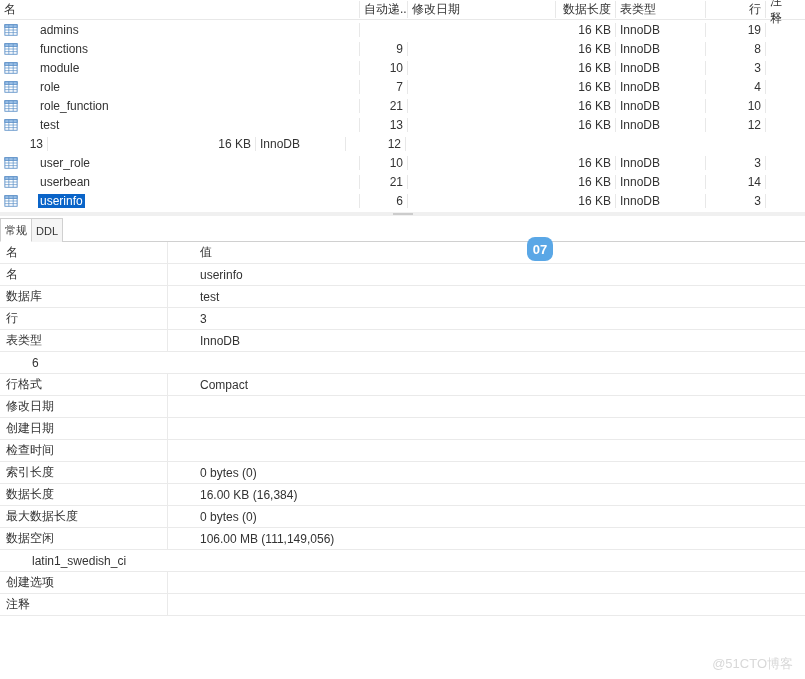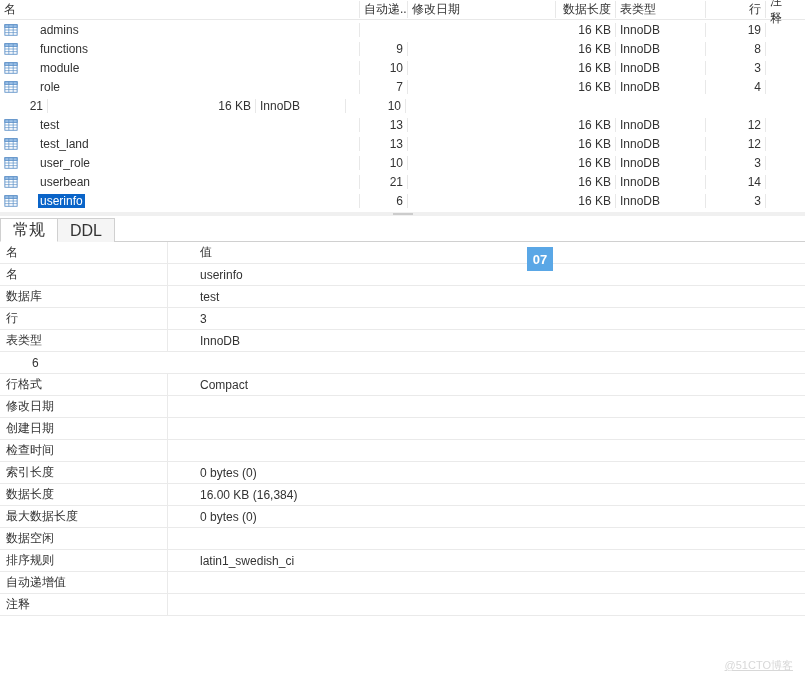--- a/index.html
+++ b/index.html
@@ -24,35 +24,35 @@
 
 .table-icon { width: 14px; height: 14px; display: inline-flex; flex-shrink: 0; }
 .table-icon svg { width: 14px; height: 14px; }
 
 
 .splitter { height: 4px; background: #f0f0f0; position: relative; margin-top: 2px; }
 .splitter::after { content: ""; position: absolute; left: 50%; top: 1px; width: 20px; height: 2px; background: #ccc; transform: translateX(-10px); }
 
 
 .tabs { display: flex; border-bottom: 1px solid #d0d0d0; height: 24px; background: #fff; margin-top: 2px; }
-.tab { padding: 0 12px; height: 24px; display: flex; align-items: center; font-size: 16px; border: 1px solid #d0d0d0; border-bottom: none; margin-right: -1px; background: #f5f5f5; position: relative; top: 0; cursor: pointer; }
+.tab { padding: 0 4px; height: 24px; display: flex; align-items: center; font-size: 11px; border: 1px solid #d0d0d0; border-bottom: none; margin-right: -1px; background: #f5f5f5; position: relative; top: 0; cursor: pointer; }
 .tab.active { background: #fff; border-bottom: 1px solid #fff; z-index: 1; }
 
 
 .props { width: 805px; }
 .prop-row { display: flex; height: 22px; align-items: center; border-bottom: 1px solid #eaeaea; }
 .prop-key { width: 168px; padding-left: 6px; font-size: 12px; border-right: 1px solid #eaeaea; height: 100%; display: flex; align-items: center; }
 .prop-val { flex: 1; padding-left: 32px; font-size: 12px; }
 .prop-header { font-weight: normal; }
 
 
-.badge { position: absolute; top: 247px; left: 527px; width: 26px; height: 24px; background: #5aa7e6; border-radius: 0; display: flex; align-items: center; justify-content: center; color: #fff; font-size: 13px; font-weight: bold; }
-
-
-.watermark { position: absolute; right: 12px; bottom: 6px; color: #d8d8d8; font-size: 11px; text-decoration: underline; }
+.badge { position: absolute; top: 237px; left: 527px; width: 26px; height: 24px; background: #5aa7e6; border-radius: 8px; display: flex; align-items: center; justify-content: center; color: #fff; font-size: 13px; font-weight: bold; }
+
+
+.watermark { position: absolute; right: 12px; bottom: 6px; color: #d8d8d8; font-size: 13px; }
 
 .name-text { padding: 0 2px; }
 </style>
 </head>
 <body>
 
 <div class="table-list">
   <div class="table-header">
     <div class="col col-name">名</div>
     <div class="col col-auto">自动递...</div>
@@ -141,20 +141,33 @@
       <span class="name-text">role</span>
     </div>
     <div class="col col-auto" style="text-align:right">7</div>
     <div class="col col-modify"></div>
     <div class="col col-length">16 KB</div>
     <div class="col col-type">InnoDB</div>
     <div class="col col-rows">4</div>
     <div class="col col-comment"></div>
   </div>
       <div class="table-row">
+    <div class="col col-name">
+      <span class="table-icon">
+            <svg viewBox="0 0 16 16">
+              <rect x="1" y="2" width="14" height="12" fill="#fff" stroke="#5a8fc7" stroke-width="1"></rect>
+              <rect x="1" y="2" width="14" height="3" fill="#9fc3e8" stroke="#5a8fc7" stroke-width="1"></rect>
+              <line x1="5.5" y1="2" x2="5.5" y2="14" stroke="#5a8fc7" stroke-width="0.8"></line>
+              <line x1="10.5" y1="2" x2="10.5" y2="14" stroke="#5a8fc7" stroke-width="0.8"></line>
+              <line x1="1" y1="8" x2="15" y2="8" stroke="#5a8fc7" stroke-width="0.8"></line>
+              <line x1="1" y1="11" x2="15" y2="11" stroke="#5a8fc7" stroke-width="0.8"></line>
+            </svg>
+          </span>
+      <span class="name-text">role_function</span>
+    </div>
     <div class="col col-auto" style="text-align:right">21</div>
     <div class="col col-modify"></div>
     <div class="col col-length">16 KB</div>
     <div class="col col-type">InnoDB</div>
     <div class="col col-rows">10</div>
     <div class="col col-comment"></div>
   </div>
       <div class="table-row">
     <div class="col col-name">
       <span class="table-icon">
@@ -170,33 +183,20 @@
       <span class="name-text">test</span>
     </div>
     <div class="col col-auto" style="text-align:right">13</div>
     <div class="col col-modify"></div>
     <div class="col col-length">16 KB</div>
     <div class="col col-type">InnoDB</div>
     <div class="col col-rows">12</div>
     <div class="col col-comment"></div>
   </div>
       <div class="table-row">
-    <div class="col col-name">
-      <span class="table-icon">
-            <svg viewBox="0 0 16 16">
-              <rect x="1" y="2" width="14" height="12" fill="#fff" stroke="#5a8fc7" stroke-width="1"></rect>
-              <rect x="1" y="2" width="14" height="3" fill="#9fc3e8" stroke="#5a8fc7" stroke-width="1"></rect>
-              <line x1="5.5" y1="2" x2="5.5" y2="14" stroke="#5a8fc7" stroke-width="0.8"></line>
-              <line x1="10.5" y1="2" x2="10.5" y2="14" stroke="#5a8fc7" stroke-width="0.8"></line>
-              <line x1="1" y1="8" x2="15" y2="8" stroke="#5a8fc7" stroke-width="0.8"></line>
-              <line x1="1" y1="11" x2="15" y2="11" stroke="#5a8fc7" stroke-width="0.8"></line>
-            </svg>
-          </span>
-      <span class="name-text">test_land</span>
-    </div>
     <div class="col col-auto" style="text-align:right">13</div>
     <div class="col col-modify"></div>
     <div class="col col-length">16 KB</div>
     <div class="col col-type">InnoDB</div>
     <div class="col col-rows">12</div>
     <div class="col col-comment"></div>
   </div>
       <div class="table-row">
     <div class="col col-name">
       <span class="table-icon">
@@ -319,27 +319,27 @@
       <div class="prop-row">
     <div class="prop-key">数据长度</div>
     <div class="prop-val">16.00 KB (16,384)</div>
   </div>
       <div class="prop-row">
     <div class="prop-key">最大数据长度</div>
     <div class="prop-val">0 bytes (0)</div>
   </div>
       <div class="prop-row">
     <div class="prop-key">数据空闲</div>
-  </div>
-      <div class="prop-row">
-    <div class="prop-key">排序规则</div>
+    <div class="prop-val">106.00 MB (111,149,056)</div>
+  </div>
+      <div class="prop-row">
     <div class="prop-val">latin1_swedish_ci</div>
   </div>
       <div class="prop-row">
-    <div class="prop-key">自动递增值</div>
+    <div class="prop-key">创建选项</div>
     <div class="prop-val"></div>
   </div>
       <div class="prop-row">
     <div class="prop-key">注释</div>
     <div class="prop-val"></div>
   </div>
     </div>
 </div>
 
 <div class="watermark">@51CTO博客</div>

